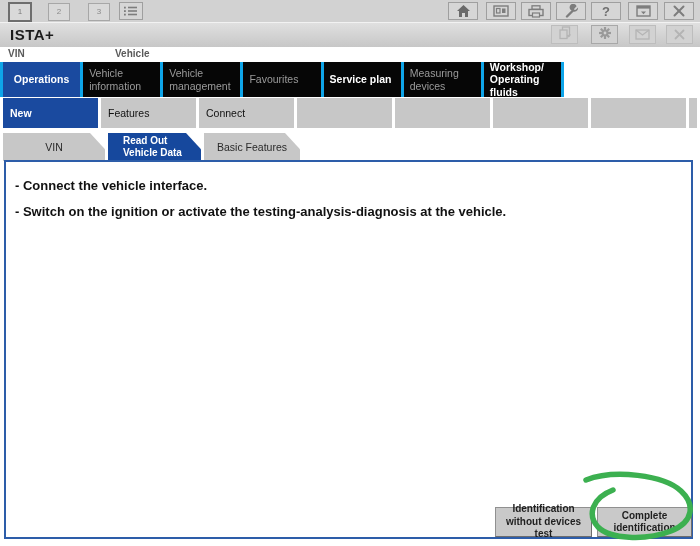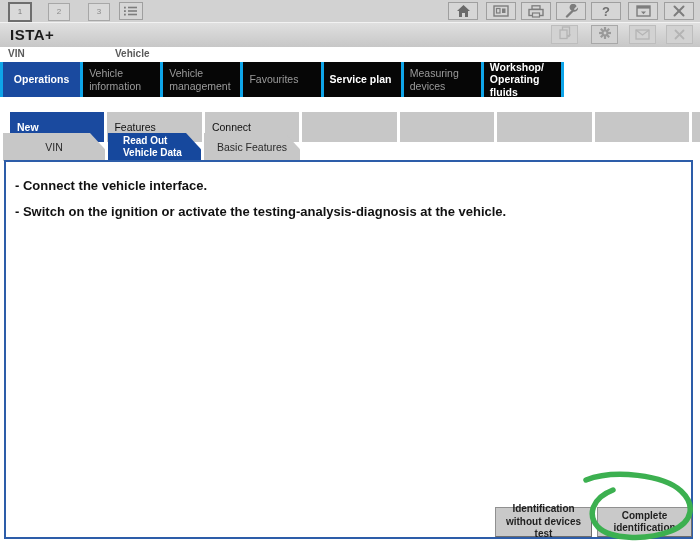--- a/index.html
+++ b/index.html
@@ -25,21 +25,21 @@
   .tb-icon.enabled{border-color:#a8a8a8;}
   
   .labels-row{position:absolute;left:0;top:47px;width:700px;height:15px;background:#fff;}
   .lbl{position:absolute;top:1px;font-size:10px;font-weight:bold;color:#5a5a5a;}
   
   .menu1{position:absolute;left:0;top:62px;width:564px;height:35px;background:#0ea5e9;display:flex;padding-left:3px;box-sizing:border-box;}
   .menu1 .cell{width:95px;margin-right:3px;background:#060606;color:#9b9b9b;font-size:10.5px;
     display:flex;align-items:center;padding:0 6px;box-sizing:border-box;white-space:pre-line;line-height:1.2;}
   .menu1 .cell.emph{color:#ffffff;font-weight:bold;}
   .menu1 .cell.active{background:#1a4a9f;color:#fff;font-weight:bold;justify-content:center;}
-  .menu2{position:absolute;left:0;top:112px;width:700px;height:30px;background:#fff;display:flex;padding-left:10px;box-sizing:border-box;text-align:center;}
+  .menu2{position:absolute;left:0;top:98px;width:700px;height:30px;background:#fff;display:flex;padding-left:3px;box-sizing:border-box;text-align:center;}
   .menu2 .cell{width:95px;margin-right:3px;background:#c7c7c7;color:#111;font-size:10.5px;
     display:flex;align-items:center;padding:0 7px;box-sizing:border-box;}
   .menu2 .cell.active{background:#1a4a9f;color:#fff;font-weight:bold;}
   .menu2 .sliver{width:8px;margin-right:0;padding:0;}
   
   .tabs{position:absolute;left:0;top:133px;width:700px;height:28px;}
   .tab{position:absolute;top:0;height:28px;background:#c7c7c7;color:#2a2a2a;font-size:10.5px;
     display:flex;align-items:center;justify-content:center;
     clip-path:polygon(0 0, calc(100% - 15px) 0, 100% 58%, 100% 100%, 0 100%);}
   .tab.selected{background:#16489d;color:#fff;font-weight:bold;justify-content:flex-start;

